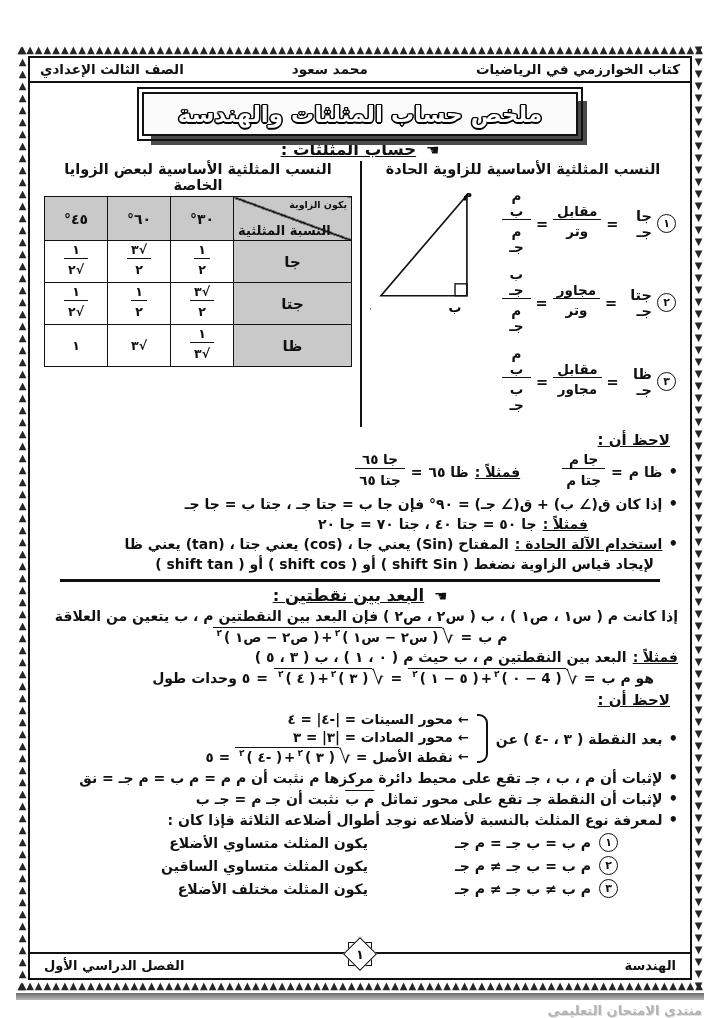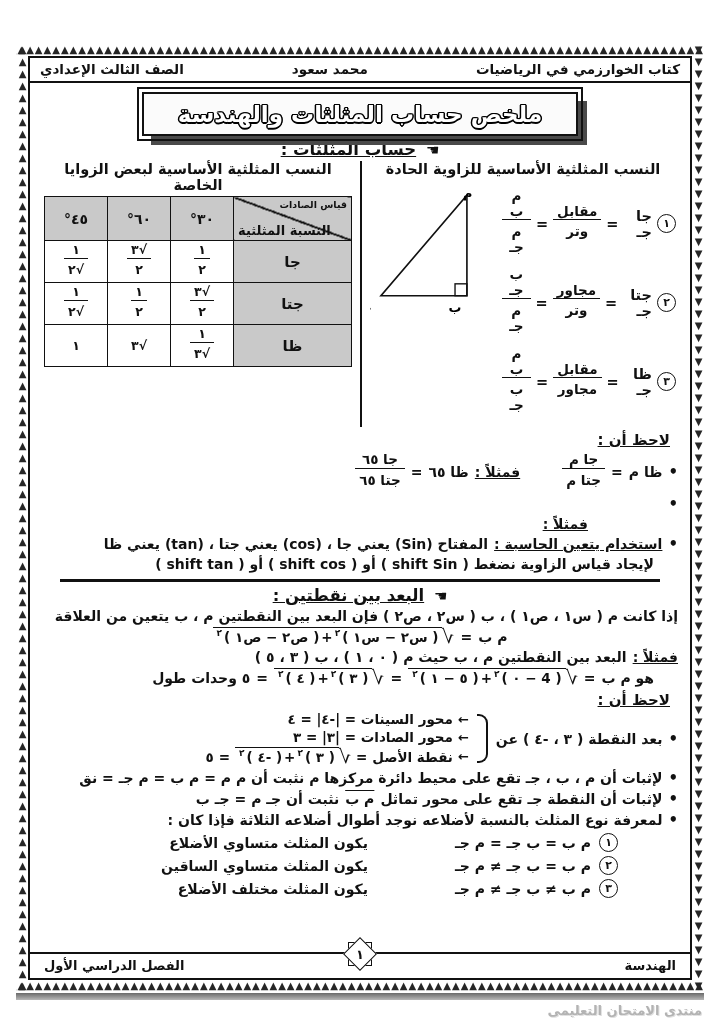--- a/index.html
+++ b/index.html
@@ -227,21 +227,21 @@
             </svg>
           </div>
         </div>
 
         <div class="col-special">
           <div class="col-title">النسب المثلثية الأساسية لبعض الزوايا الخاصة</div>
           <table class="special">
             <tbody>
                   <tr>
               <td class="corner">
-                <span class="ct">قياس الصادات</span>
+                <span class="ct">يكون الزاوية</span>
                 <span class="cb">النسبة المثلثية</span>
               </td>
               <td class="shade angle">٣٠°</td>
               <td class="shade angle">٦٠°</td>
               <td class="shade angle">٤٥°</td>
             </tr>
             <tr>
               <td class="shade rowlab">جا</td>
               <td class="val">
                 <span class="frac">
@@ -312,28 +312,30 @@
         <span>ظا ٦٥</span>
         <span>=</span>
         <span class="frac">
           <span class="top">جا ٦٥</span>
           <span class="bot">جتا ٦٥</span>
         </span>
       </div>
 
       <div class="brow">
         <span class="bullet">•</span>
+        <span>إذا كان ق(∠ ب) + ق(∠ جـ) = ٩٠° فإن جا ب = جتا جـ ، جتا ب = جا جـ</span>
       </div>
       <div class="brow indent-1">
         <span class="ex-label">فمثلاً :</span>
-      </div>
-
-      <div class="brow">
-        <span class="bullet">•</span>
-        <span class="ex-label">استخدام يتعين الحاسبة :</span>
+        <span>جا ٥٠ = جتا ٤٠ ، جتا ٧٠ = جا ٢٠</span>
+      </div>
+
+      <div class="brow">
+        <span class="bullet">•</span>
+        <span class="ex-label">استخدام الآلة الحادة :</span>
         <span>المفتاح (Sin) يعني جا ، (cos) يعني جتا ، (tan) يعني ظا</span>
       </div>
       <div class="brow indent-2">
         <span>لإيجاد قياس الزاوية نضغط ( shift Sin ) أو ( shift cos ) أو ( shift tan )</span>
       </div>
 
       <div class="thick-rule"></div>
 
       <div class="sec-head">
         <span class="hand">☚</span>

